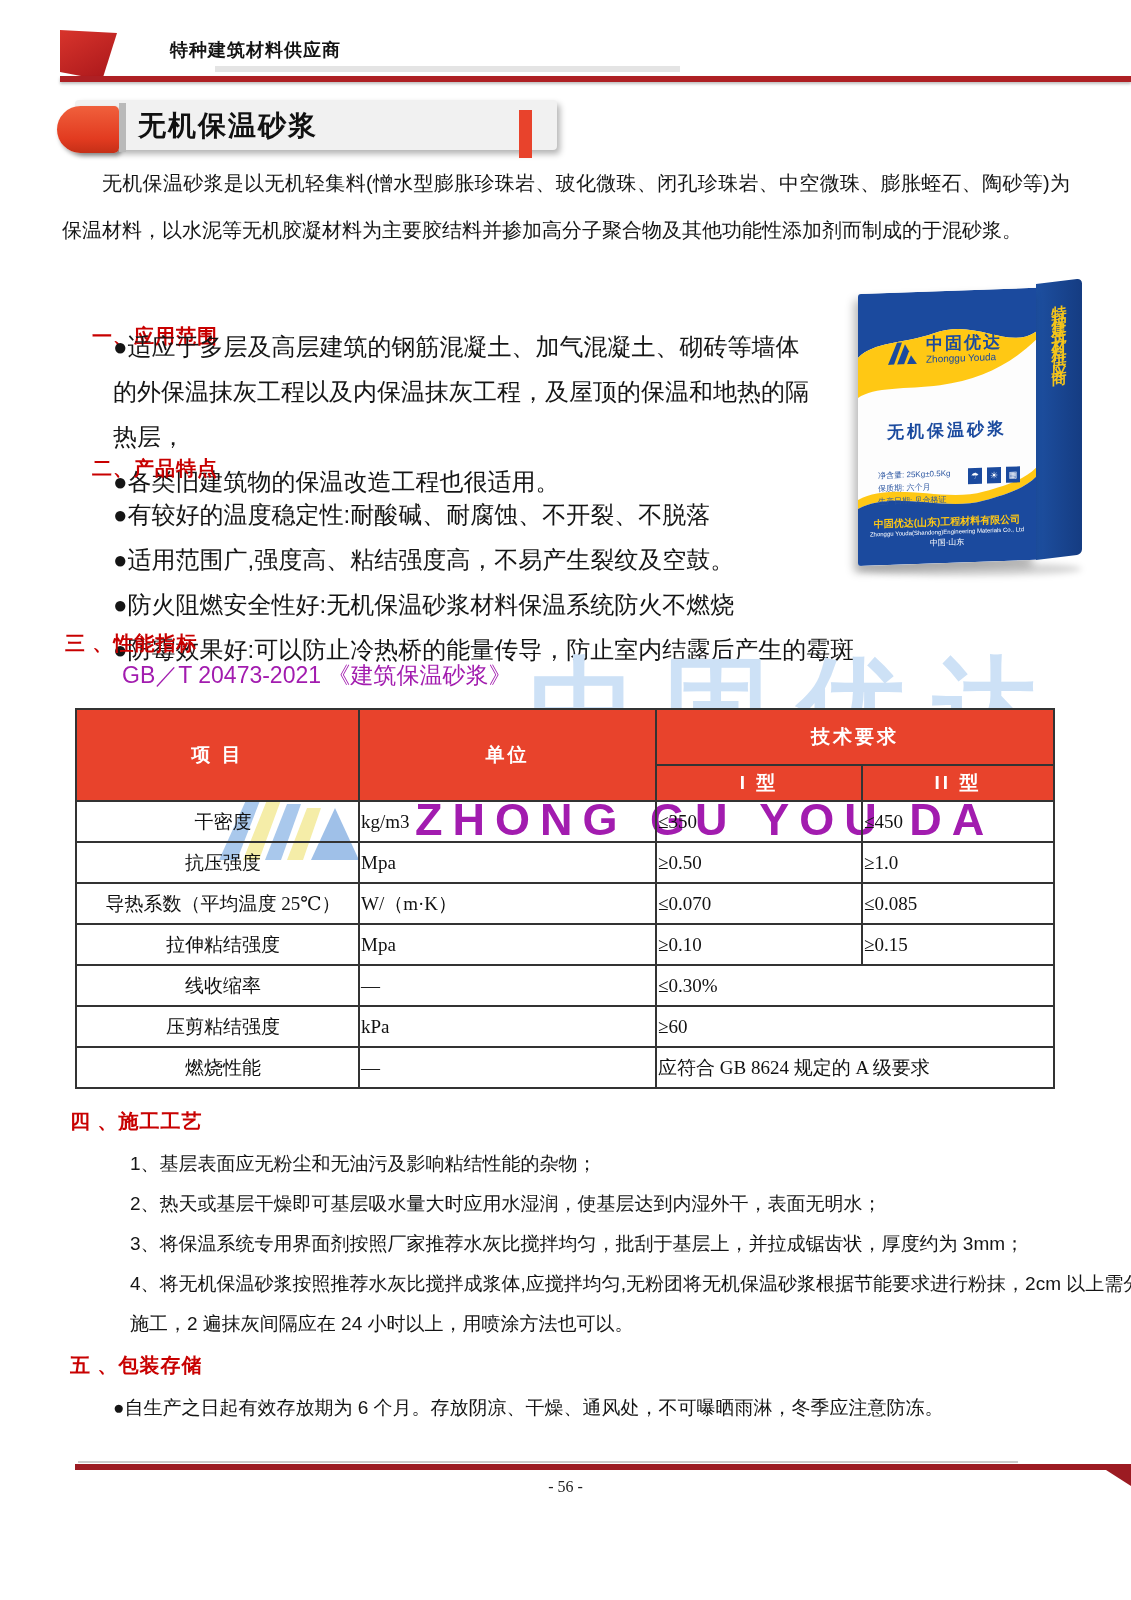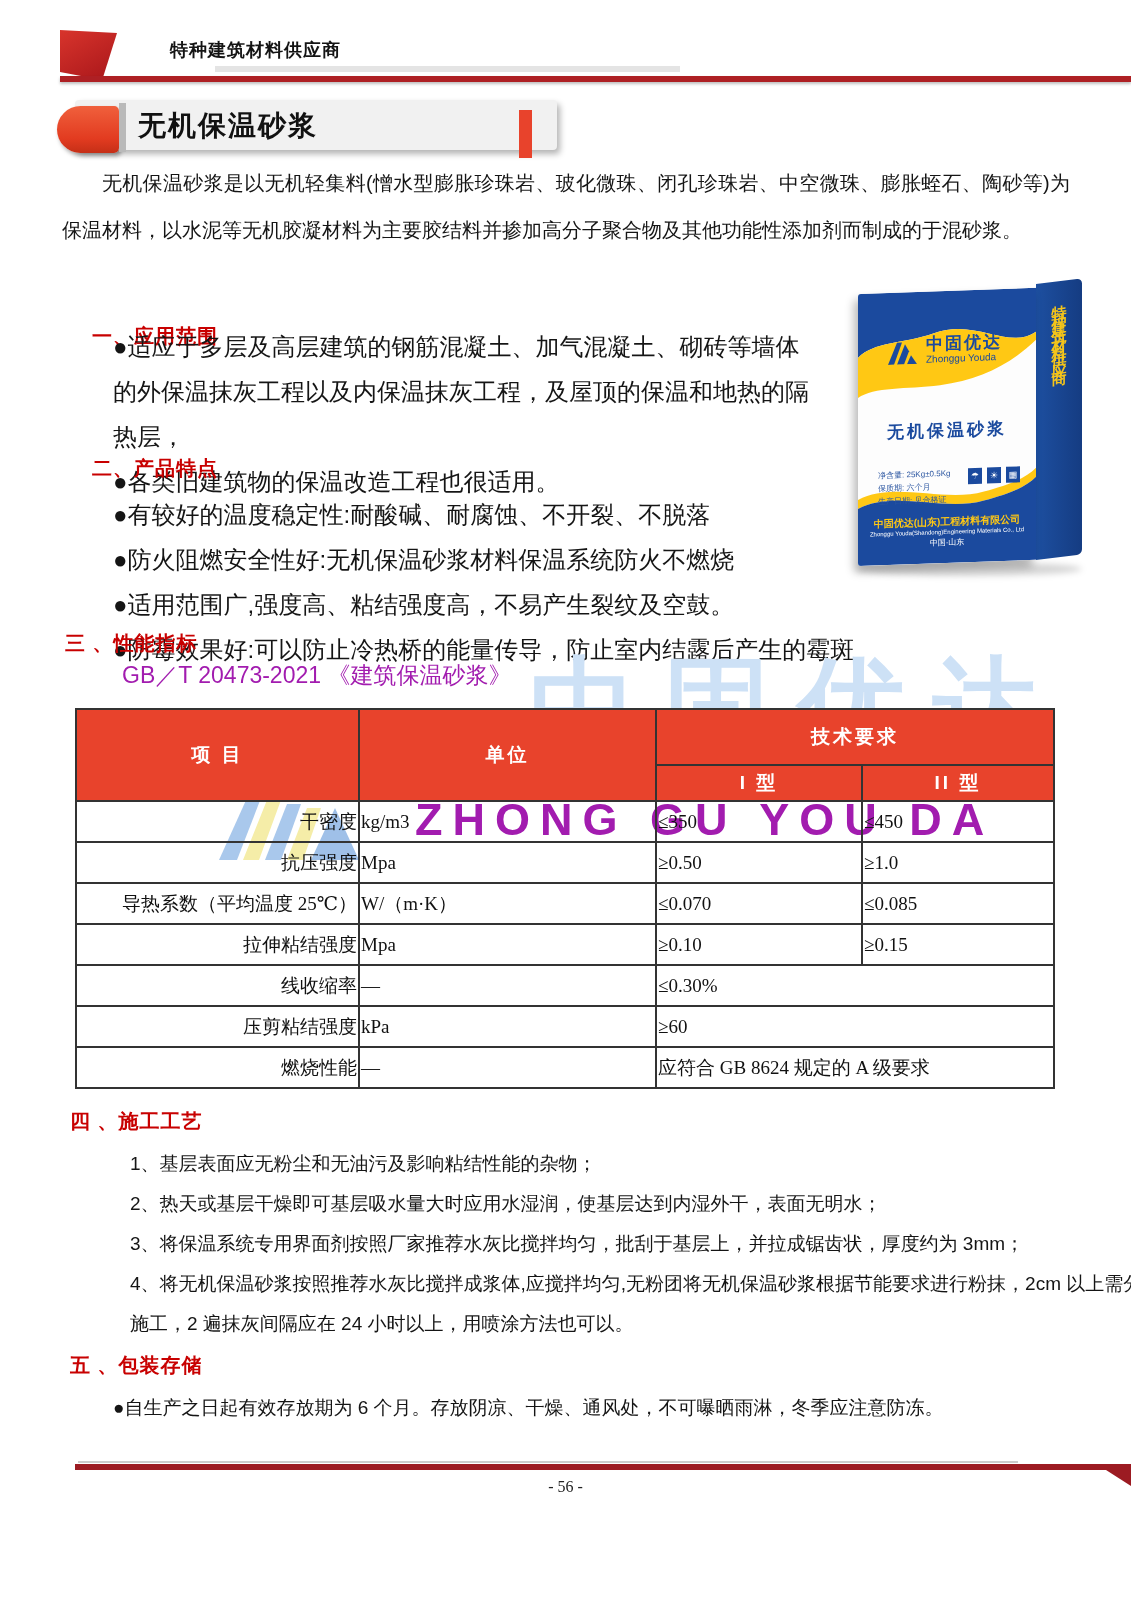--- a/index.html
+++ b/index.html
@@ -41,21 +41,21 @@
     letter-spacing:28px;white-space:nowrap;}
   .wm-en{position:absolute;left:340px;top:158px;font-size:45px;font-weight:bold;color:#a21caf;
     letter-spacing:10px;white-space:nowrap;}
   .wm-logo{position:absolute;left:138px;top:158px;}
   table.spec{position:absolute;left:75px;top:708px;width:978px;border-collapse:collapse;z-index:2;
     table-layout:fixed;background:transparent;}
   table.spec th,table.spec td{border:2px solid #333;}
   table.spec th{background:#e8432c;color:#fff;font-weight:bold;font-size:19px;letter-spacing:3px;}
   table.spec td{font-family:"Liberation Serif","DejaVu Serif",serif;font-size:19px;color:#111;
     text-align:left;background:transparent;}
-  table.spec td.lbl{text-align:right;padding-left:12px;}
+  table.spec td.lbl{text-align:center;padding-left:12px;}
   .rowH1{height:56px;} .rowH2{height:36px;} .rowB{height:41px;}
 
   
   .items40{font-size:19px;line-height:40px;}
 
   
   .ft-gray{left:78px;top:1461px;width:940px;height:2px;background:#cccccc;}
   .ft-red{left:75px;top:1464px;width:1056px;height:6px;background:#9c1b22;}
   .ft-tri{left:1106px;top:1470px;width:0;height:0;border-top:16px solid #9c1b22;
     border-left:25px solid transparent;}
@@ -108,22 +108,22 @@
 
   <div class="abs sec-head" style="left:92px;top:288px;margin-top:35px;">一、应用范围</div>
   <div class="abs items" style="left:113px;top:324px;width:710px;">
     <div class="item">●适应于多层及高层建筑的钢筋混凝土、加气混凝土、砌砖等墙体的外保温抹灰工程以及内保温抹灰工程，及屋顶的保温和地热的隔热层，</div>
     <div class="item">●各类旧建筑物的保温改造工程也很适用。</div>
   </div>
 
   <div class="abs sec-head" style="left:92px;top:455px;">二、产品特点</div>
   <div class="abs items" style="left:113px;top:492px;width:745px;">
     <div class="item">●有较好的温度稳定性:耐酸碱、耐腐蚀、不开裂、不脱落</div>
+    <div class="item">●适用范围广,强度高、粘结强度高，不易产生裂纹及空鼓。</div>
     <div class="item">●防火阻燃安全性好:无机保温砂浆材料保温系统防火不燃烧</div>
-    <div class="item">●适用范围广,强度高、粘结强度高，不易产生裂纹及空鼓。</div>
     <div class="item">●防霉效果好:可以防止冷热桥的能量传导，防止室内结露后产生的霉斑</div>
   </div>
 
   <div class="abs bag">
     <div class="bag-shadow"></div>
     <div class="bag-side">
       <div class="bag-side-text">特种建筑材料供应商</div>
     </div>
     <div class="bag-front">
       <svg width="178" height="272" viewBox="0 0 178 272" style="position:absolute;left:0;top:0;">

